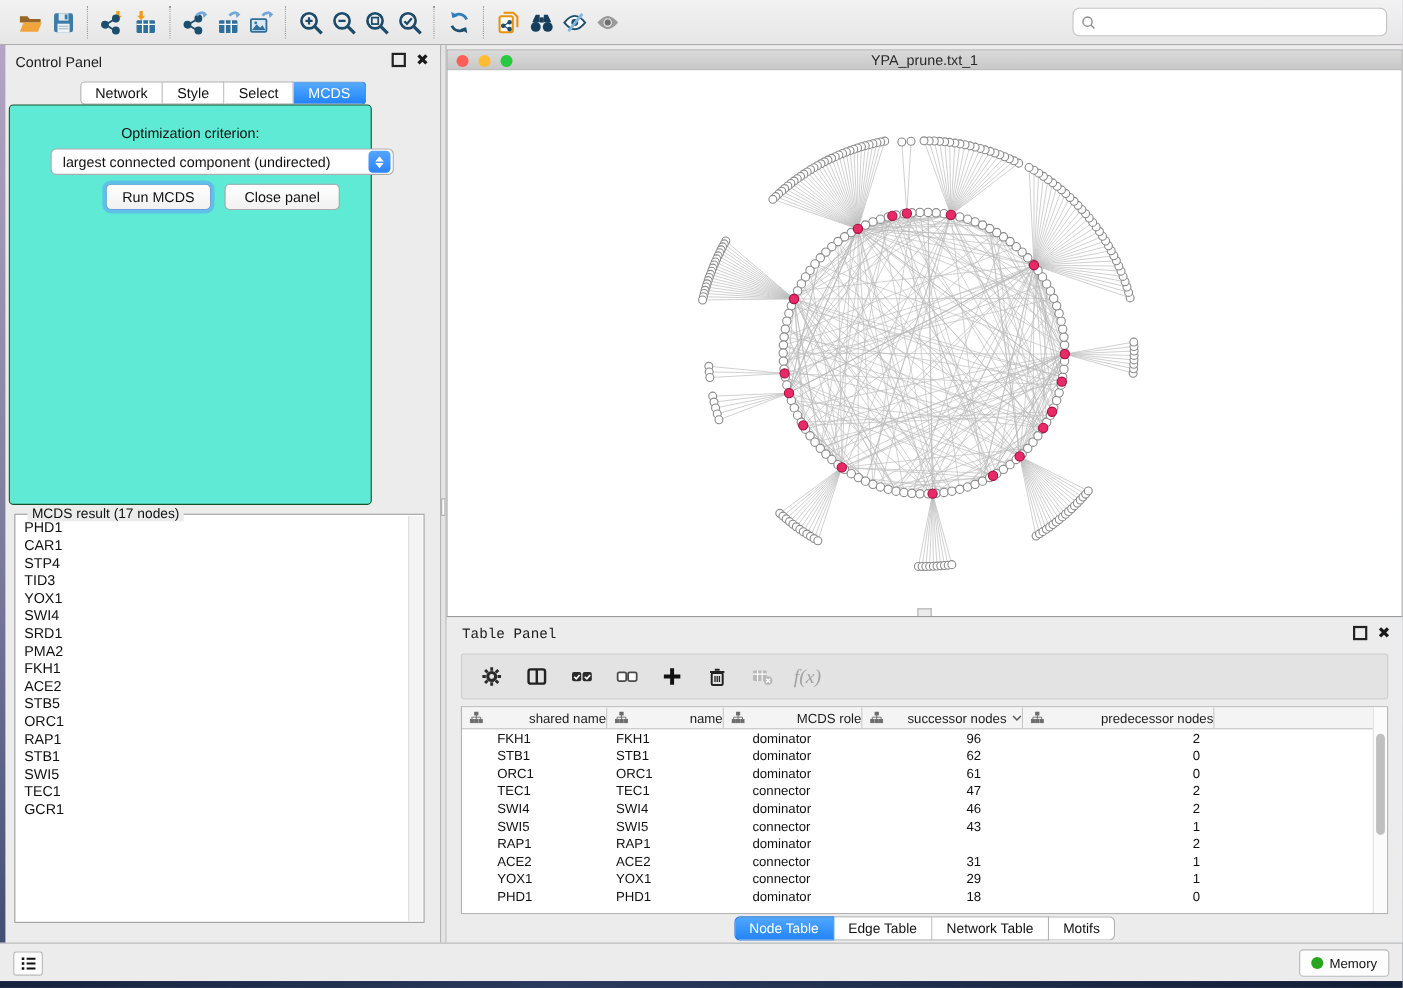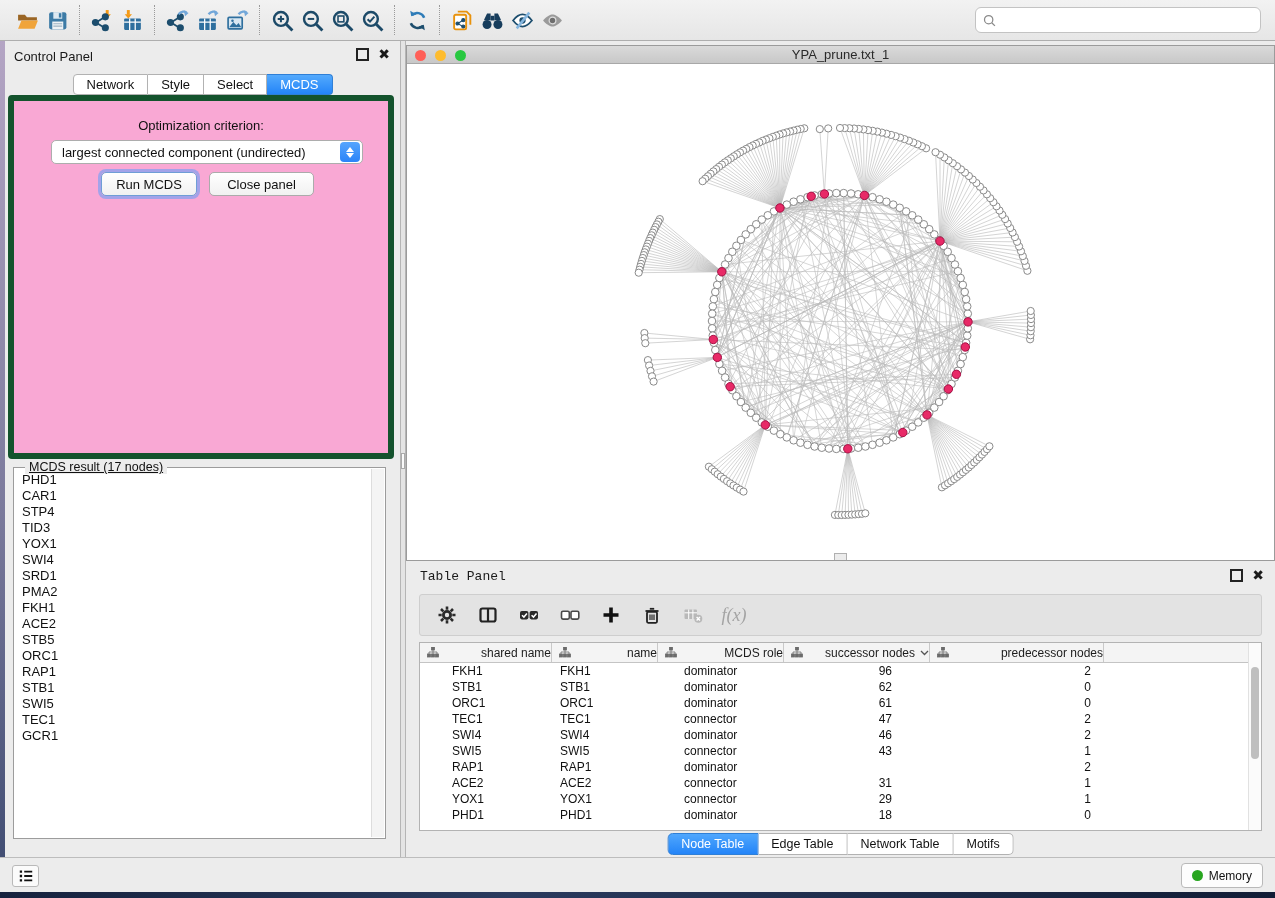--- a/index.html
+++ b/index.html
@@ -26,36 +26,36 @@
   .cpanel { position:absolute; left:5px; top:41px; width:395px; height:816px; background:#ececec; }
   .panel-title { position:absolute; left:9px; top:8px; font-size:13px; color:#1a1a1a; }
   .float-btn { position:absolute; top:7px; width:13px; height:13px; border:2px solid #222; background:transparent; }
   .close-btn { position:absolute; top:5px; font-size:14px; font-weight:bold; color:#1a1a1a; line-height:16px; }
   .tabbar { position:absolute; top:33px; left:50%; transform:translateX(-50%); display:flex; }
   .tab { height:21px; line-height:19px; padding:0 13px; background:#fff; border:1px solid #b2b2b2; border-left:none;
          font-size:13px; color:#111; white-space:nowrap; }
   .tab:first-child { border-left:1px solid #b2b2b2; border-radius:4px 0 0 4px; }
   .tab:last-child { border-radius:0 4px 4px 0; }
   .tab.sel { background:linear-gradient(180deg,#54aafd,#2384f8); border-color:#2f7fd6; color:#fff; }
-  .tabcontent { position:absolute; left:3px; top:54px; width:386px; height:364px; background:#f9a8d4;
-                border:6px solid #14532d; border-radius:4px; }
+  .tabcontent { position:absolute; left:3px; top:54px; width:330px; height:364px; background:#5eead4;
+                border:1px solid #14532d; border-radius:4px; }
   .optlabel { position:absolute; top:17px; width:100%; text-align:center; font-size:13px; }
   .combo { position:absolute; left:37px; top:39px; width:312px; height:24px; background:#fff; border:1px solid #adadad;
            border-radius:5px; display:flex; align-items:center; }
   .combo-val { flex:1; padding-left:10px; font-size:13px; white-space:nowrap; overflow:hidden; }
   .combo-step { width:20px; height:20px; margin-right:2px; border-radius:4px;
                 background:linear-gradient(180deg,#55a5fd,#2b84f8); display:flex; flex-direction:column;
                 align-items:center; justify-content:center; gap:1px; }
   .btnrow { position:absolute; top:71px; left:0; width:100%; }
   .pushbtn { position:absolute; height:24px; background:linear-gradient(180deg,#ffffff,#f1f1f1);
              border:1px solid #ababab; border-radius:5px; font-size:13px; font-family:inherit; color:#111; }
   .pushbtn.focus { box-shadow:0 0 0 3px rgba(92,158,250,.55); border-color:#6f9ed6; }
   .mcds-box { position:absolute; left:8px; top:426px; width:373px; height:372px; background:#fff;
               border:1px solid #9c9c9c; }
-  .mcds-legend { position:absolute; left:11px; top:-8px; background:#ececec; padding:0 4px; font-size:12.5px;text-decoration:underline; }
+  .mcds-legend { position:absolute; left:11px; top:-8px; background:#ececec; padding:0 4px; font-size:12.5px; }
   .mcds-list { position:absolute; left:1px; top:4px; bottom:1px; right:14px; overflow:hidden; }
   .mcds-list div { font-size:13px; line-height:16px; padding-left:7px; }
   .mcds-scroll { position:absolute; right:1px; top:1px; bottom:1px; width:13px; background:#f4f4f4; border-left:1px solid #ddd; }
 
   
   .vsplit { position:absolute; left:400px; top:41px; width:6px; height:816px; background:#e4e4e4;
             border-left:1px solid #b5b5b5; border-right:1px solid #b5b5b5; }
   .vsplit .handle { position:absolute; top:412px; left:0; width:4px; height:16px; background:#fafafa; border:1px solid #aaa; }
 
   

